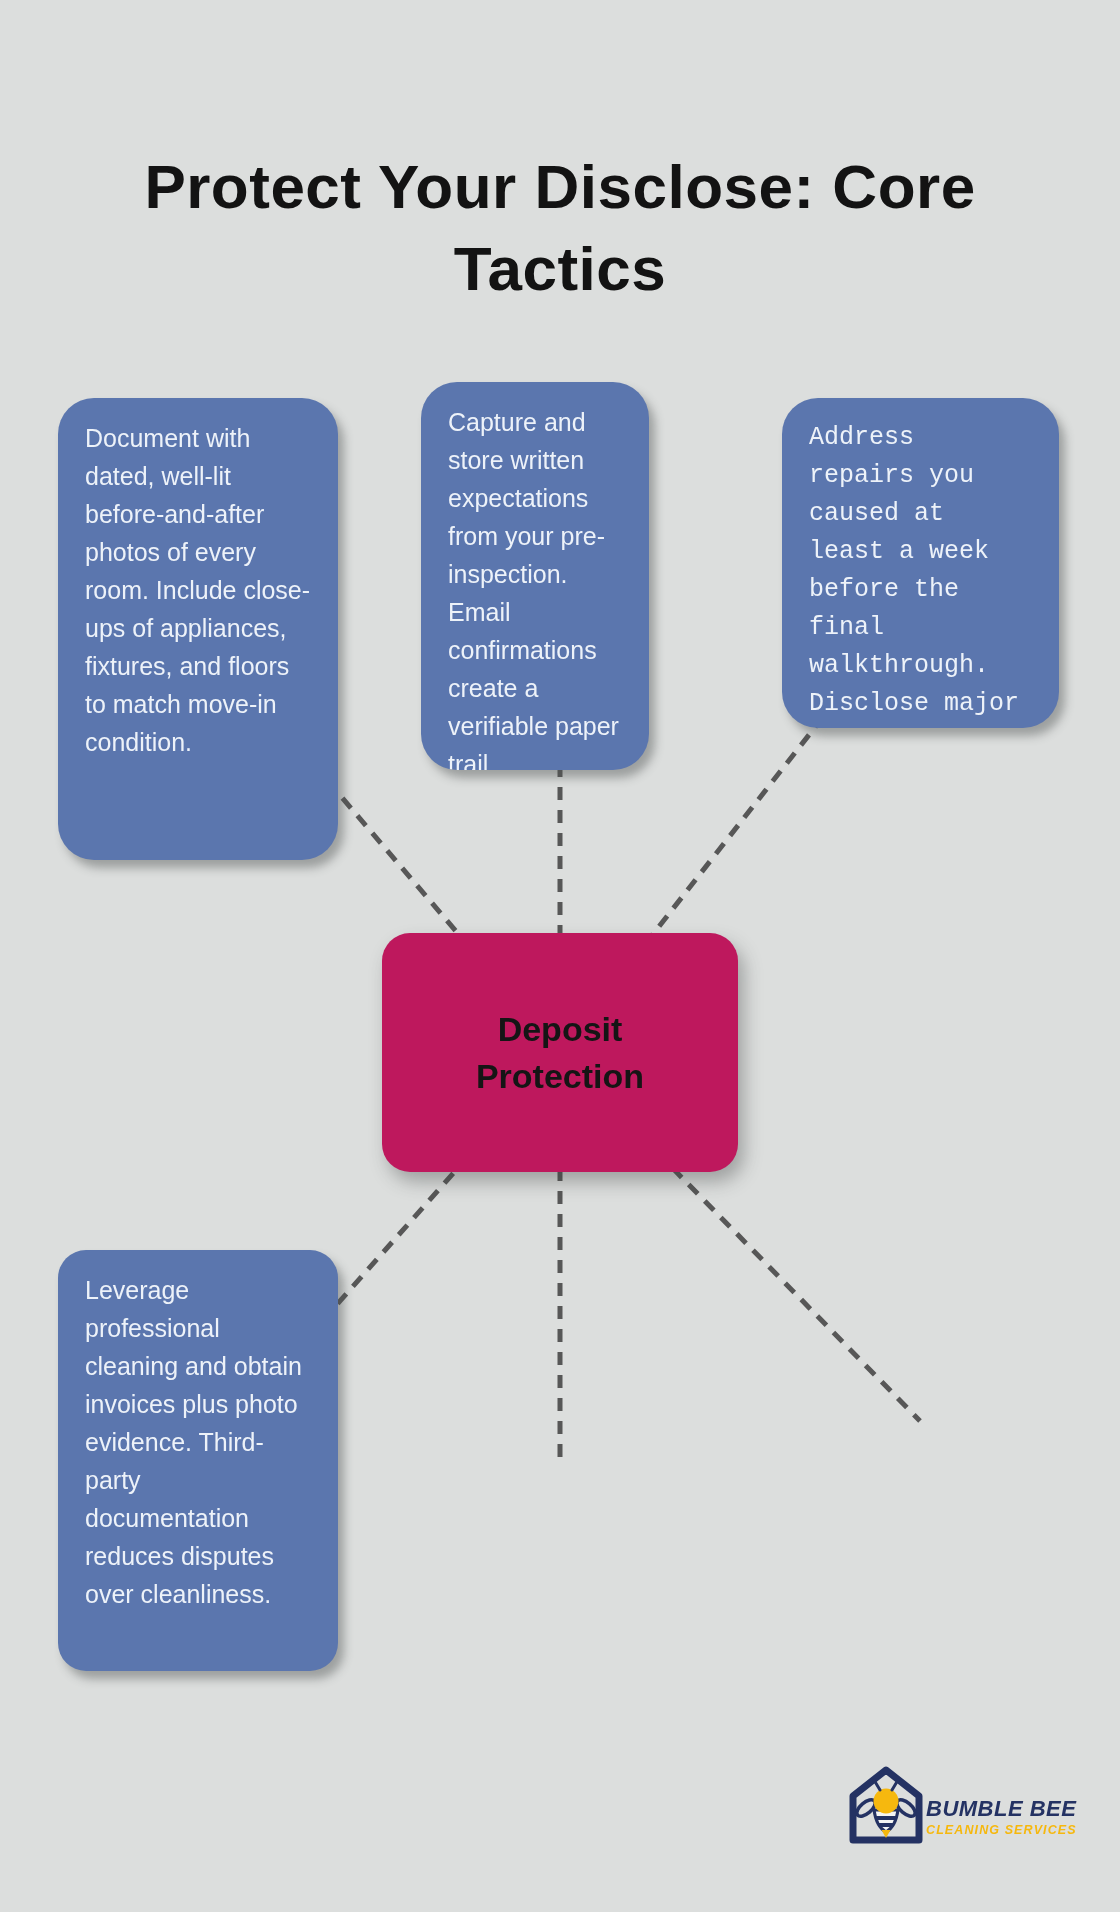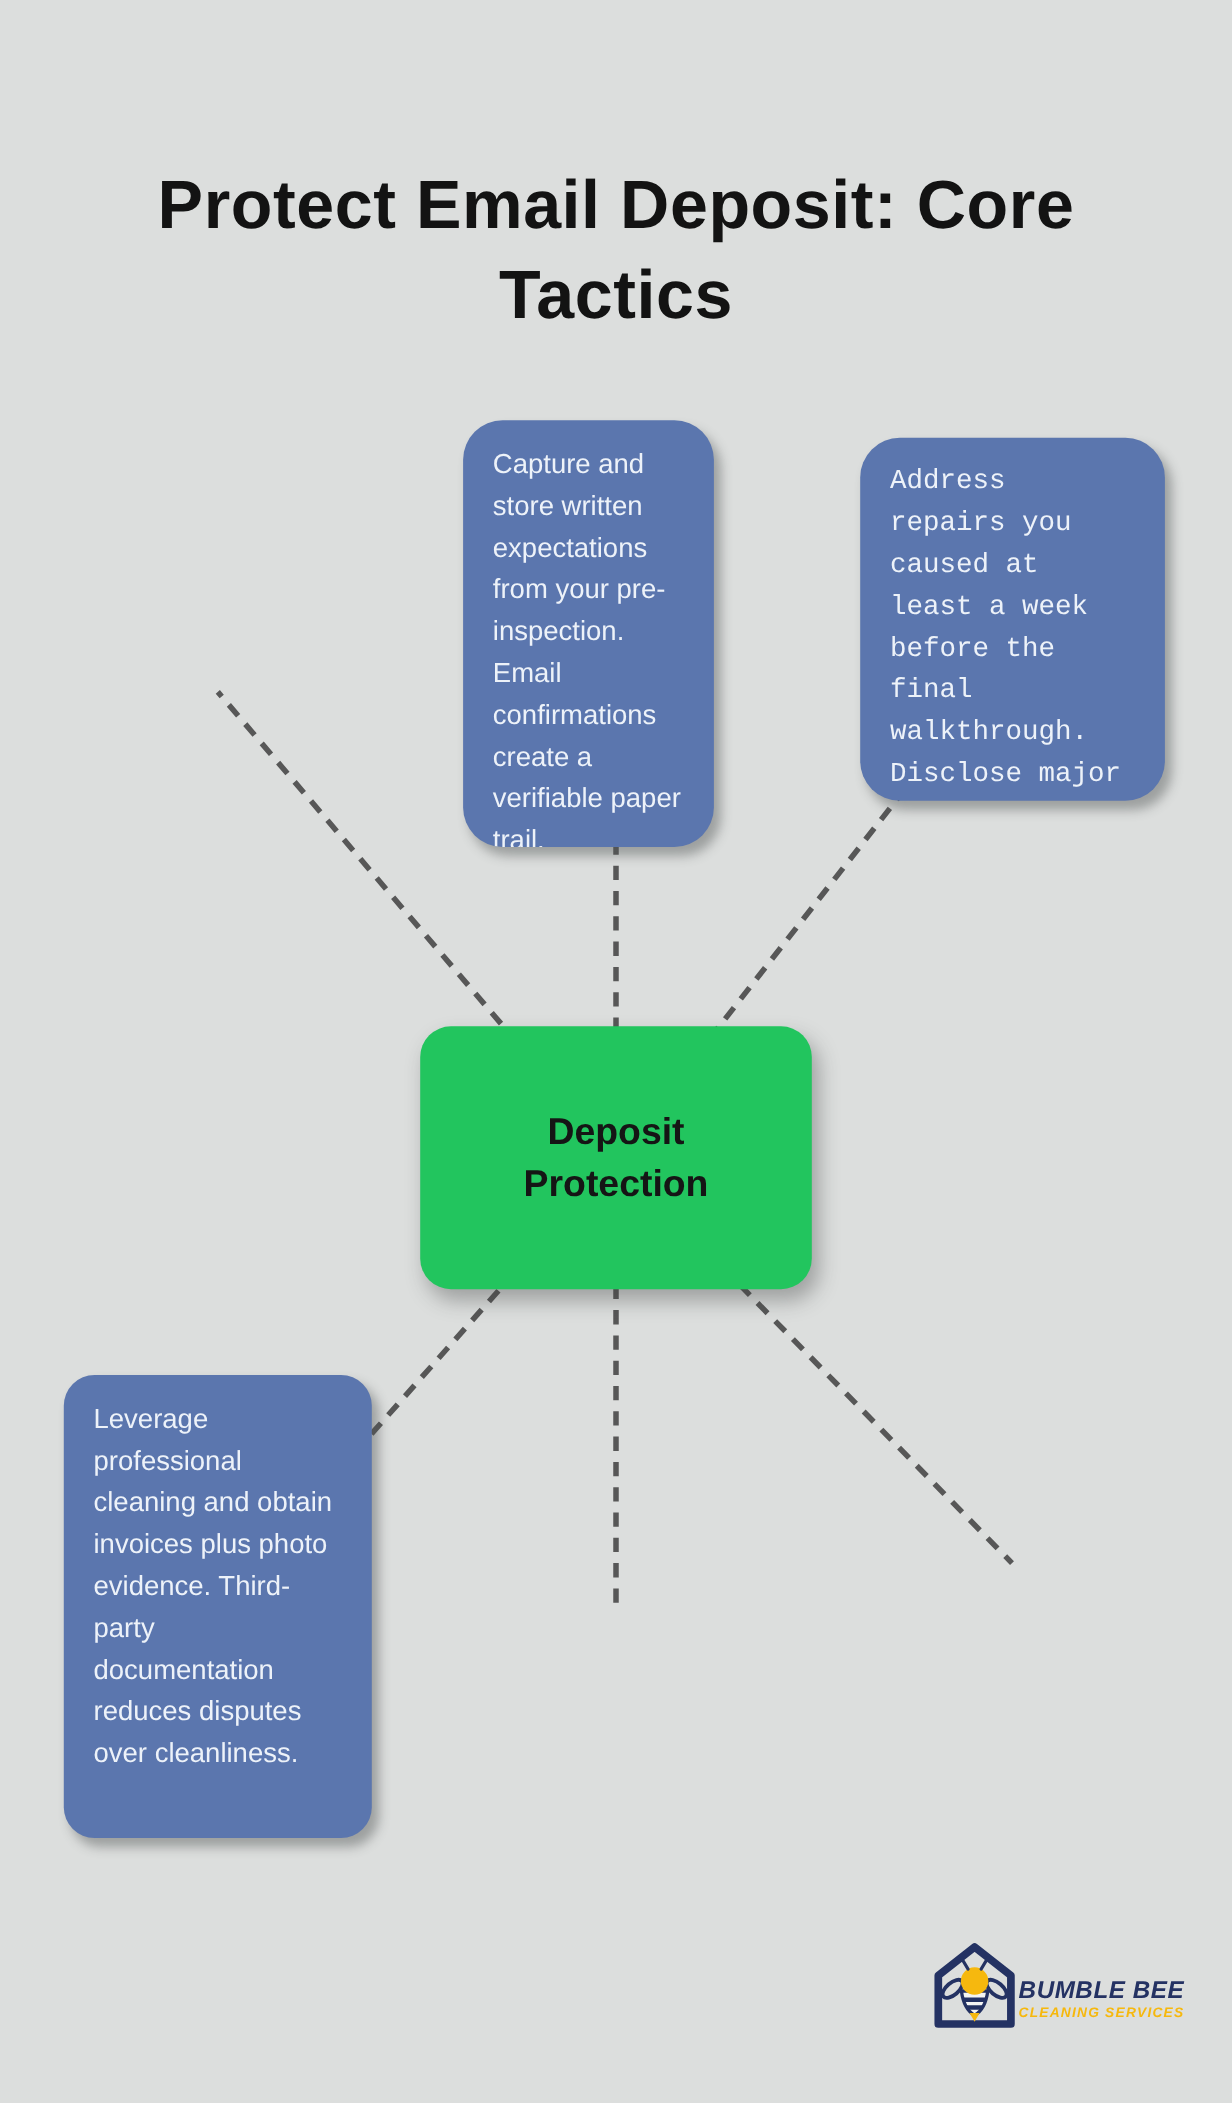--- a/index.html
+++ b/index.html
@@ -56,21 +56,21 @@
   .card-bl { left: 58px;  top: 1250px; width: 280px; height: 421px; border-radius: 28px; }
   .card-bm { left: 421px; top: 1248px; width: 279px; height: 425px; }
   .card-br { left: 782px; top: 1250px; width: 277px; height: 342px; }
   .center-node {
     position: absolute;
     z-index: 3;
     left: 382px;
     top: 933px;
     width: 356px;
     height: 239px;
-    background: #22c55e;
+    background: #be185d;
     border-radius: 28px;
     box-shadow: 6px 10px 18px rgba(60, 62, 62, 0.38);
     display: flex;
     align-items: center;
     justify-content: center;
   }
   .center-node .label {
     max-width: 240px;
     text-align: center;
     font-size: 34px;
@@ -86,33 +86,36 @@
     width: 245px;
     height: 90px;
     font-style: italic;
   }
 </style>
 </head>
 <body>
 
 <div class="canvas">
 
-  <h1 class="title">Protect Email Deposit: Core Tactics</h1>
+  <h1 class="title">Protect Your Disclose: Core Tactics</h1>
 
   <svg class="connectors" width="1120" height="1912" viewBox="0 0 1120 1912">
     <g stroke="#575757" stroke-width="5" stroke-dasharray="13 10" fill="none">
       <line x1="560" y1="1053" x2="198" y2="629"></line>
       <line x1="560" y1="1053" x2="560" y2="588"></line>
       <line x1="560" y1="1053" x2="920" y2="593"></line>
       <line x1="560" y1="1053" x2="198" y2="1461"></line>
       <line x1="560" y1="1053" x2="560" y2="1460"></line>
       <line x1="560" y1="1053" x2="920" y2="1421"></line>
     </g>
   </svg>
 
+  <div class="tactic-card card-tl">
+    <p>Document with dated, well-lit before-and-after photos of every room. Include close-ups of appliances, fixtures, and floors to match move-in condition.</p>
+  </div>
   <div class="tactic-card card-tm">
     <p>Capture and store written expectations from your pre-inspection. Email confirmations create a verifiable paper trail.</p>
   </div>
   <div class="tactic-card card-tr">
     <p>Address repairs you caused at least a week before the final walkthrough. Disclose major issues in writing if you cannot fix them properly.</p>
   </div>
   <div class="tactic-card card-bl">
     <p>Leverage professional cleaning and obtain invoices plus photo evidence. Third-party documentation reduces disputes over cleanliness.</p>
   </div>
 

